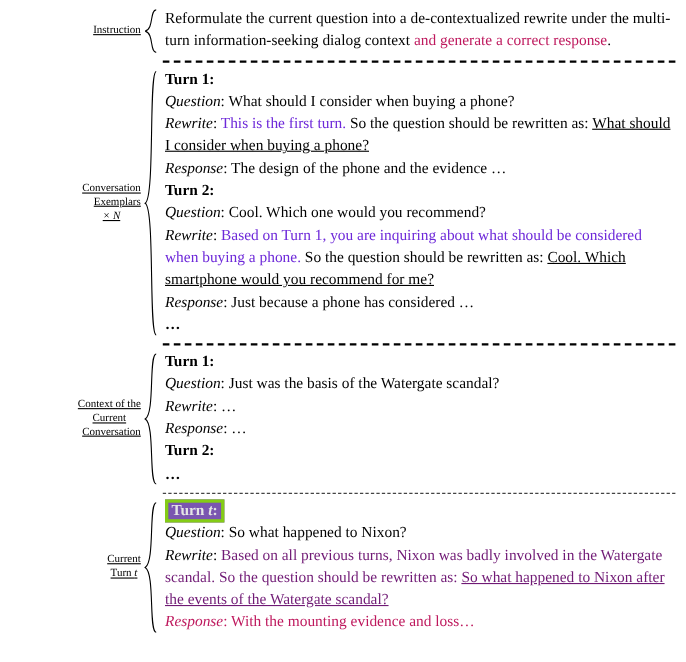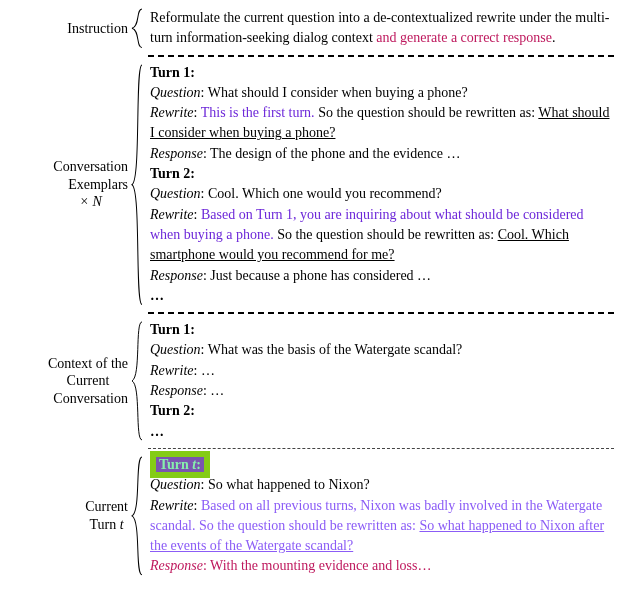--- a/index.html
+++ b/index.html
@@ -18,23 +18,24 @@
     align-items: stretch;
     margin: 0;
   }
   .label {
     width: 118px;
     flex-shrink: 0;
     display: flex;
     align-items: center;
     justify-content: flex-end;
     text-align: right;
-    font-size: 14px;
+    font-size: 10px;
     padding-right: 2px;
     line-height: 1.25;
+    text-decoration: underline;
   }
   .brace {
     width: 16px;
     flex-shrink: 0;
     position: relative;
   }
   .brace svg {
     position: absolute;
     top: 0;
     left: 0;
@@ -52,27 +53,27 @@
     margin-left: 138px;
   }
   .divider-light {
     border: none;
     border-top: 1px dashed #444;
     margin: 6px 0 6px 0;
     margin-left: 138px;
   }
   .blue { color: #be185d; }
   .green { color: #6d28d9; }
-  .orange { color: #8b5cf6; }
+  .orange { color: #701a75; }
   .turn-t {
     background: #7a55b0;
-    color: #86efac;
+    color: #e5e5e5;
     font-weight: bold;
     padding: 0 3px;
-    border: 6px solid #84cc16;
+    border: 3px solid #84cc16;
   }
   .u { text-decoration: underline; }
   .b { font-weight: bold; }
   .i { font-style: italic; }
   .turn-line { margin: 0; }
 </style>
 </head>
 <body>
 
 <div class="section">
@@ -140,21 +141,21 @@
     </div>
   </div>
   <div class="brace">
     <svg viewBox="0 0 16 130" preserveAspectRatio="none">
       <path d="M12 2 C5 2 11 60 2 65 C11 70 5 128 12 128" fill="none" stroke="#000" stroke-width="1"></path>
     </svg>
   </div>
   <div class="content">
     <div class="turn-line b">Turn 1:</div>
     <div class="turn-line">
-      <span class="i">Question</span><span>: What was the basis of the Watergate scandal?</span>
+      <span class="i">Question</span><span>: Just was the basis of the Watergate scandal?</span>
     </div>
     <div class="turn-line">
       <span class="i">Rewrite</span><span>: …</span>
     </div>
     <div class="turn-line">
       <span class="i">Response</span><span>: …</span>
     </div>
     <div class="turn-line b">Turn 2:</div>
     <div class="turn-line b">…</div>
   </div>

